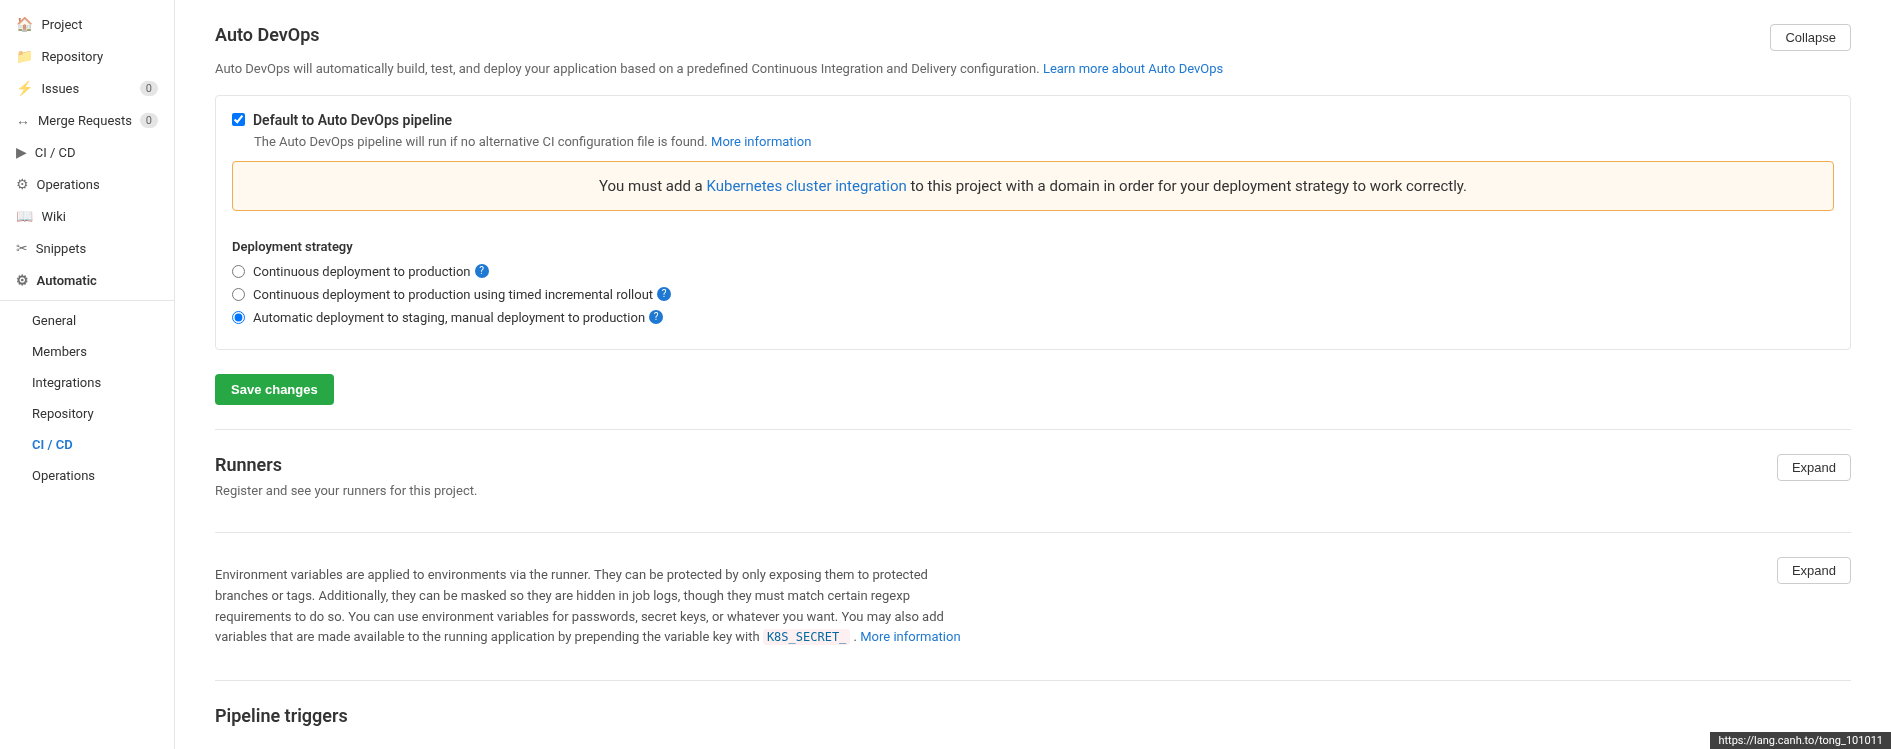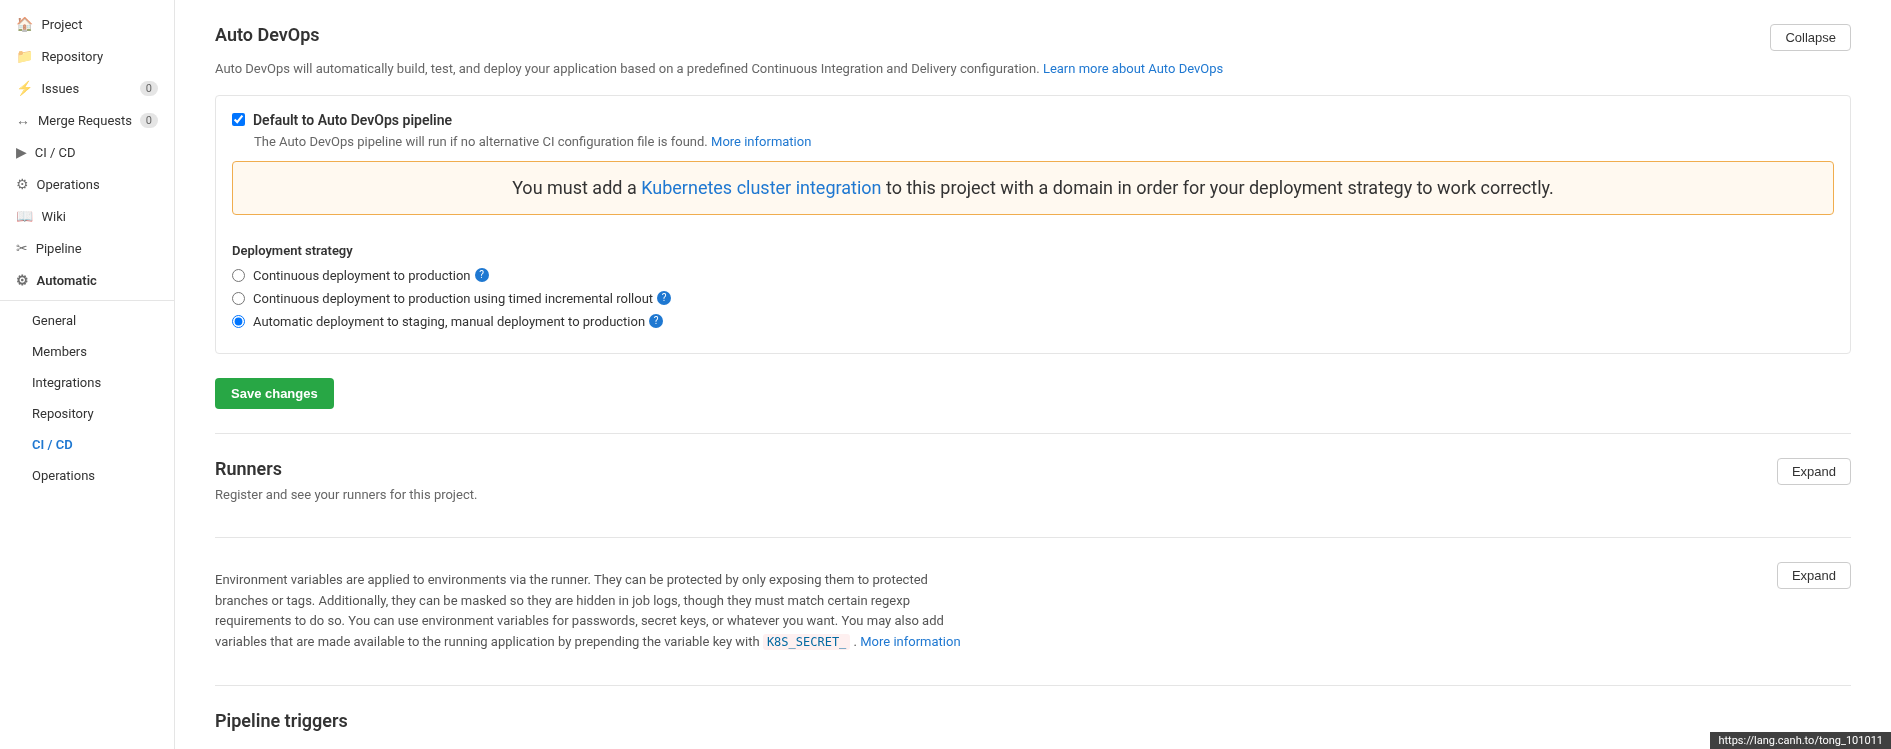--- a/index.html
+++ b/index.html
@@ -108,21 +108,21 @@
     }
     .devops-box-sub a { color: #1f78d1; text-decoration: none; }
 
     
     .warning-box {
       background: #fff9f0;
       border: 1px solid #f0ad4e;
       border-radius: 4px;
       padding: 12px 16px;
       text-align: center;
-      font-size: 18px;
+      font-size: 15px;
       color: #333;
       margin-bottom: 16px;
       line-height: 1.6;
     }
     .warning-box a { color: #1f78d1; text-decoration: none; }
 
     
     .deployment-strategy {
       padding: 12px 0 0 0;
     }
@@ -239,21 +239,21 @@
   <a class="sidebar-item">
     <span class="icon">⚙</span>
     <span>Operations</span>
   </a>
   <a class="sidebar-item">
     <span class="icon">📖</span>
     <span>Wiki</span>
   </a>
   <a class="sidebar-item">
     <span class="icon">✂</span>
-    <span>Pipeline</span>
+    <span>Snippets</span>
   </a>
   <a class="sidebar-item active">
     <span class="icon">⚙</span>
     <span>Automatic</span>
   </a>
   <div class="sidebar-divider"></div>
   <a class="sidebar-item sidebar-sub">
     <span>General</span>
   </a>
   <a class="sidebar-item sidebar-sub">

